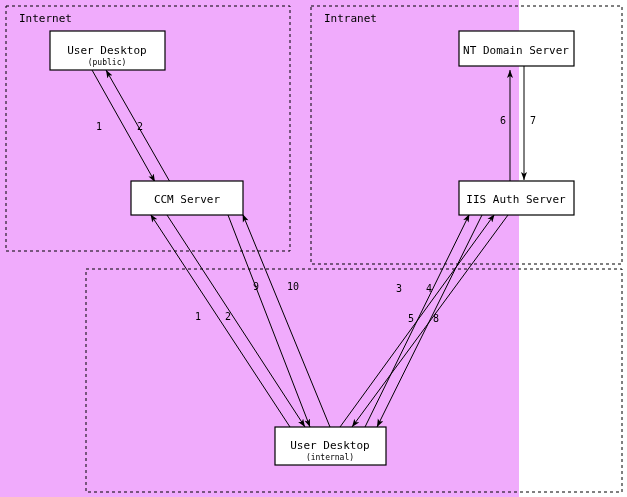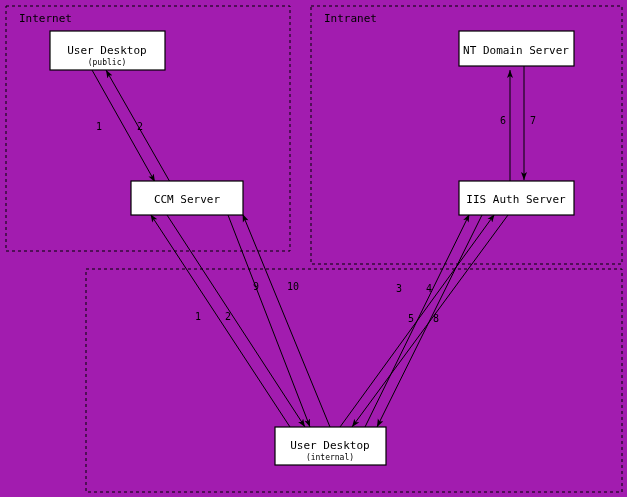--- a/index.html
+++ b/index.html
@@ -1,18 +1,18 @@
 <!DOCTYPE html>
 <html><head>
 <meta charset="utf-8">
 <style>
   html,body{margin:0;padding:0;background:#ffffff;}
   body{width:627px;height:497px;overflow:hidden;
        font-family:"DejaVu Sans Mono","Liberation Mono",monospace;}
-  #diagram{position:relative;width:627px;height:497px;background:#a21caf;text-decoration:underline;}
+  #diagram{position:relative;width:519px;height:497px;background:#f0abfc;text-decoration:underline;}
   svg{position:absolute;left:0;top:0;}
   .zone-label{font-family:"DejaVu Sans Mono","Liberation Mono",monospace;
               font-size:11px;fill:#000;}
   .node-title{font-family:"DejaVu Sans Mono","Liberation Mono",monospace;
               font-size:11px;fill:#000;text-anchor:middle;}
   .node-sub{font-family:"DejaVu Sans Mono","Liberation Mono",monospace;
             font-size:8px;fill:#000;text-anchor:middle;}
   .step{font-family:"DejaVu Sans Mono","Liberation Mono",monospace;
         font-size:10px;fill:#000;text-anchor:middle;}
   .zone-box{fill:none;stroke:#000;stroke-width:1;stroke-dasharray:3,3;}

